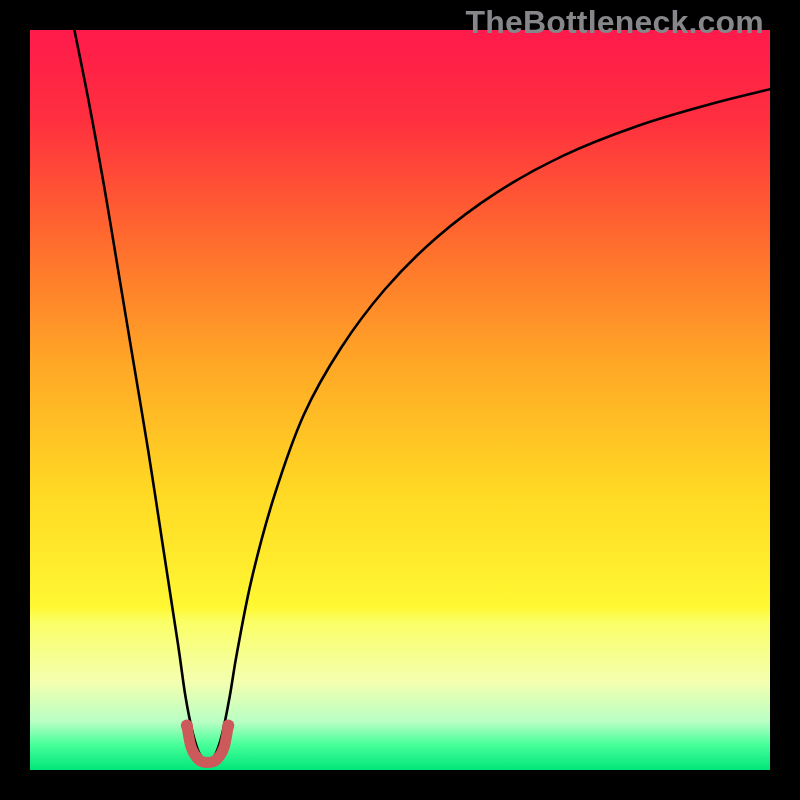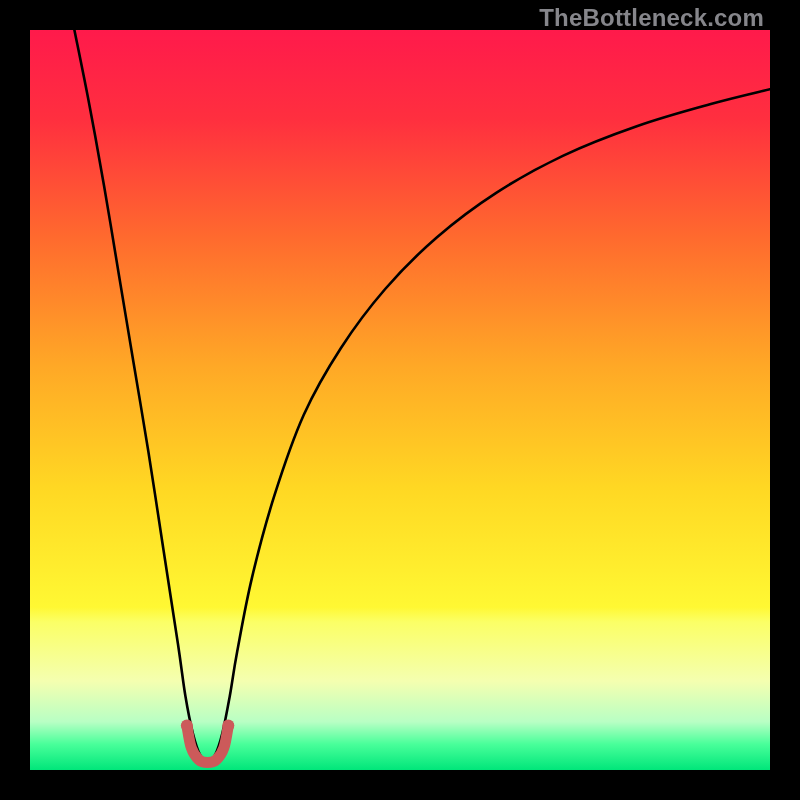--- a/index.html
+++ b/index.html
@@ -23,21 +23,21 @@
     left: 0;
     top: 0;
     width: 740px;
     height: 740px;
   }
   .watermark {
     position: absolute;
     top: 4px;
     right: 36px;
     font-family: Arial, Helvetica, sans-serif;
-    font-size: 24px;
+    font-size: 32px;
     font-weight: 600;
     color: #86868b;
     letter-spacing: 0.2px;
   }
 </style>
 </head>
 <body>
 
 <div class="frame">
   <svg class="plot-area" viewBox="0 0 740 740" preserveAspectRatio="none">

